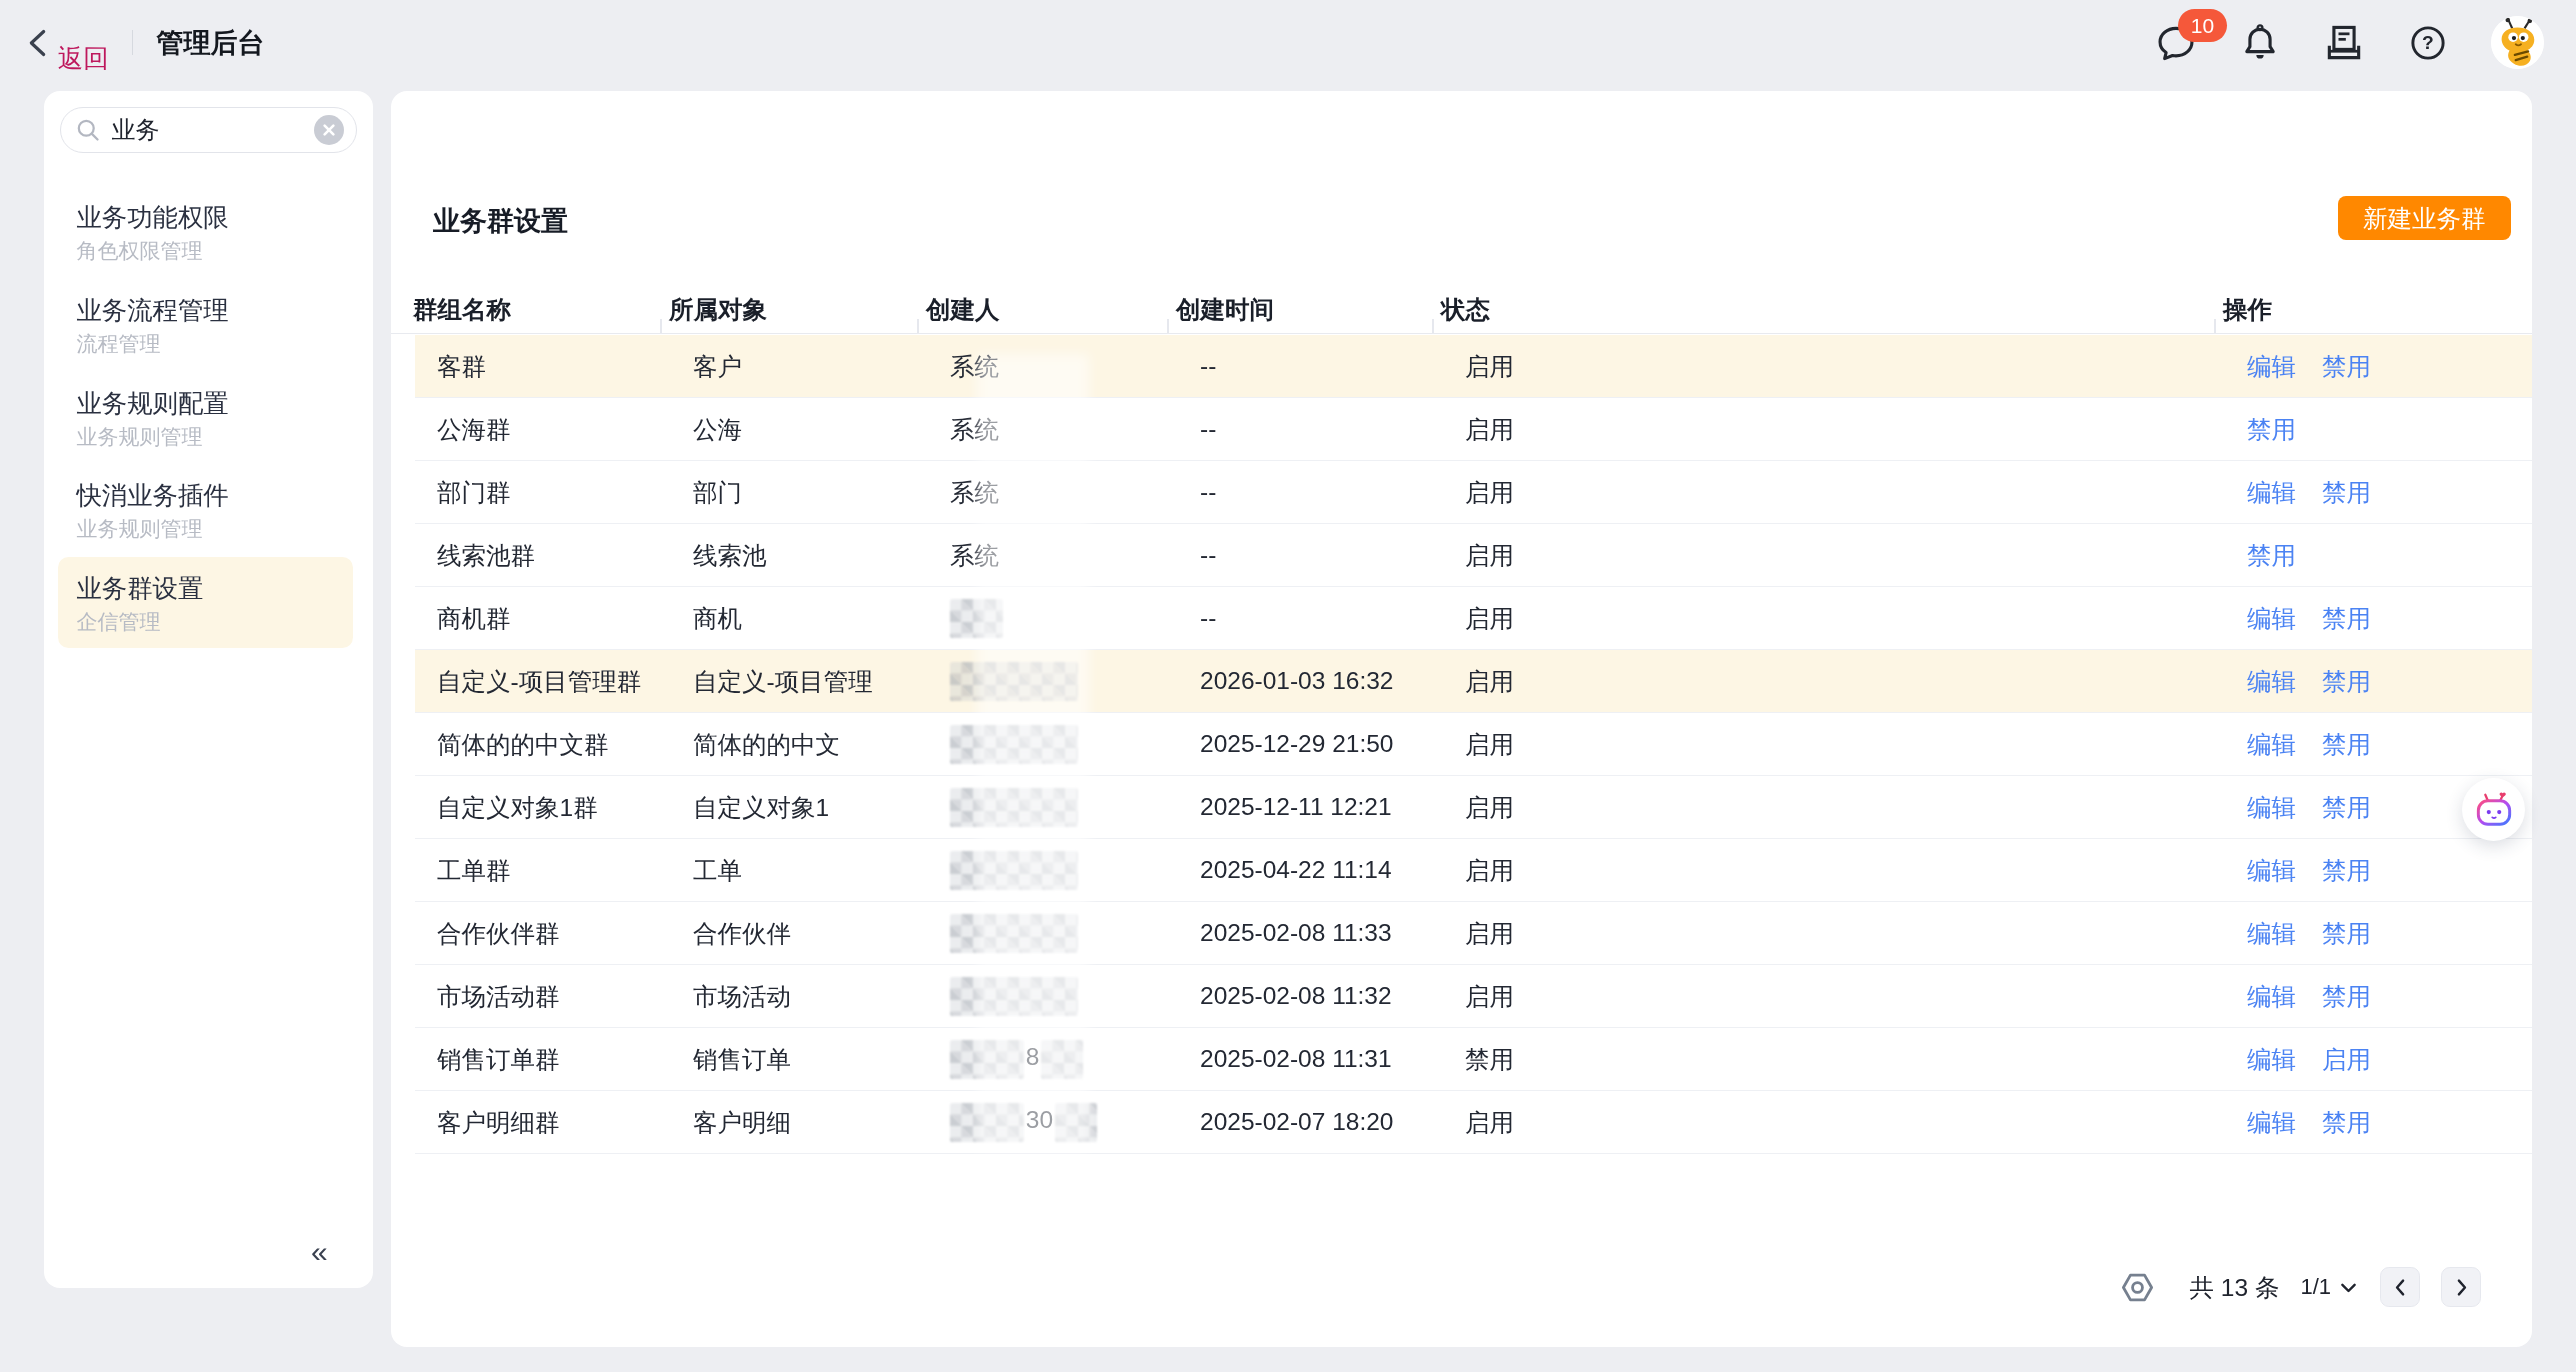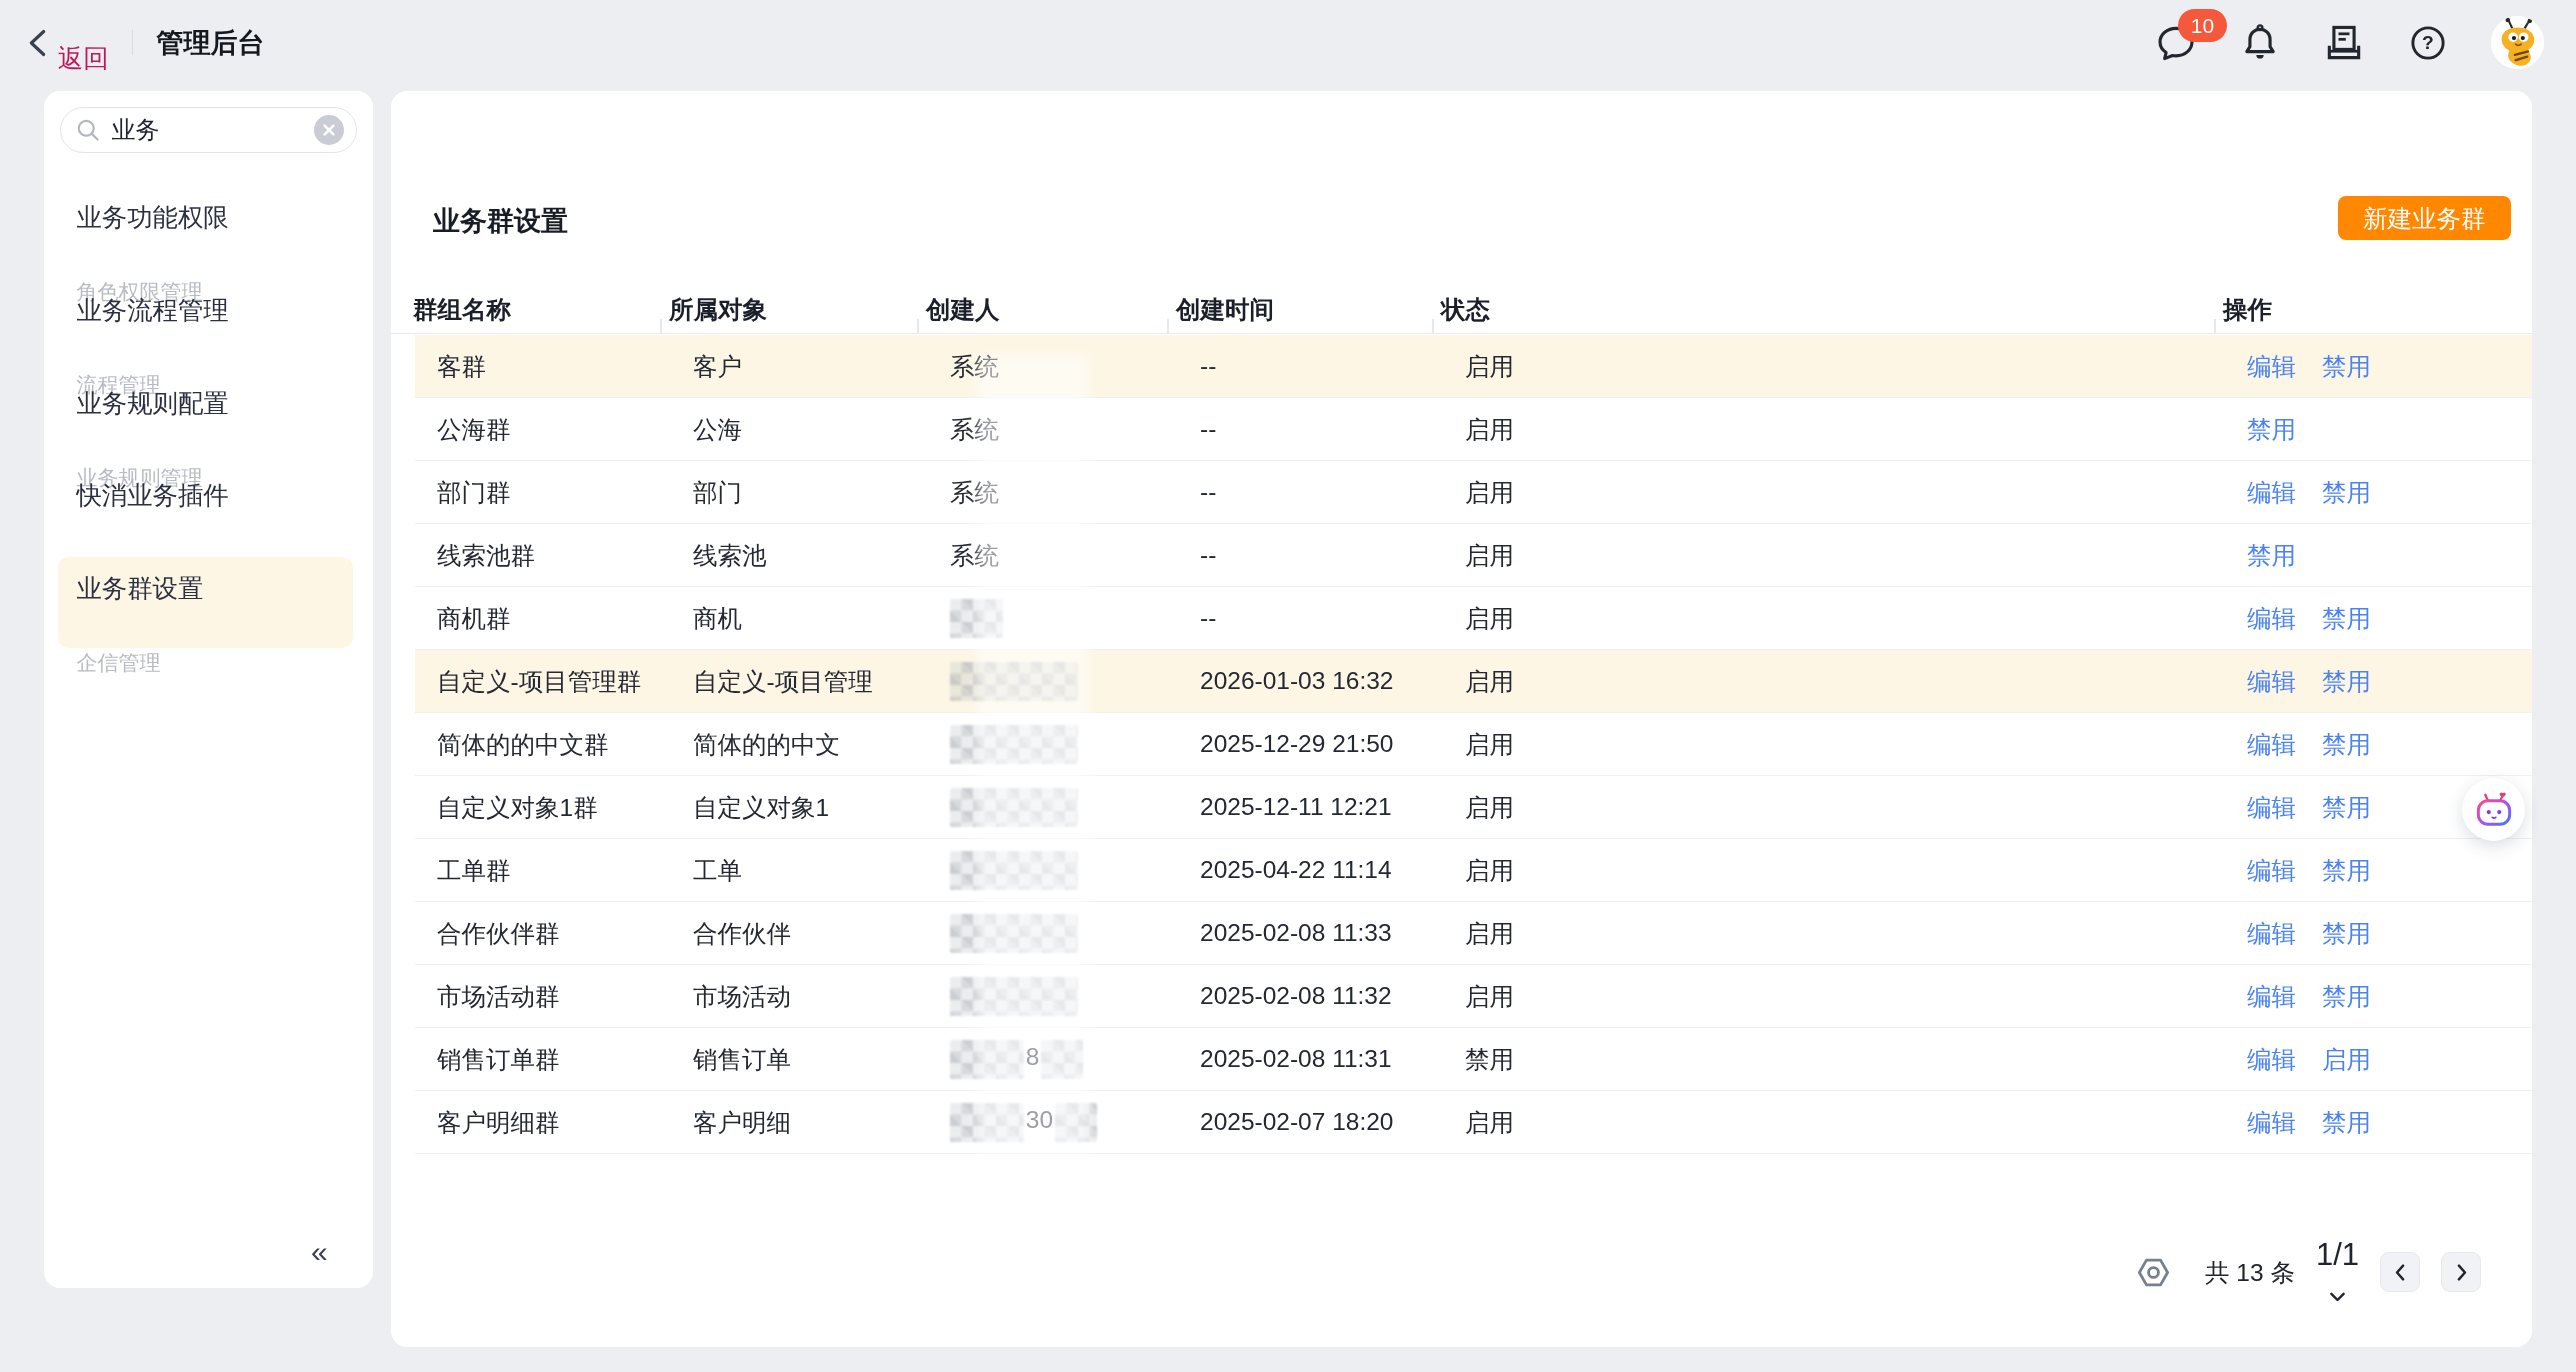--- a/index.html
+++ b/index.html
@@ -37,21 +37,21 @@
                 padding:0 12.3px 0 14px; background:#fff; }
   .search-box input { border:0; outline:0; flex:1; font-size:24px; color:#20242e; margin-left:10.5px;
                       font-family:inherit; background:transparent; min-width:0; }
   .clear-btn { width:30px; height:30px; border-radius:50%; background:#c9ccd4; display:flex;
                align-items:center; justify-content:center; cursor:pointer; flex:none; }
   .menu { position:absolute; left:0; top:95px; width:329px; }
   .menu-item { position:relative; margin:0 20px 1.8px 14px; height:91px; border-radius:10.5px;
                padding:14px 0 0 18.4px; cursor:pointer; }
   .menu-item.sel { background:#fdf6e4; }
   .mi-title { font-size:25.4px; color:#2a3040; line-height:35px; }
-  .mi-sub { font-size:21px; color:#b7bbc4; line-height:32px;margin-top:41px; }
+  .mi-sub { font-size:21px; color:#b7bbc4; line-height:32px; }
   .collapse { position:absolute; left:267px; bottom:19px; font-size:30px; color:#3a4150; cursor:pointer; }
 
   
   .page-title { position:absolute; left:42px; top:112px; font-size:27px; font-weight:bold; color:#171c26; }
   .primary-btn { position:absolute; right:21px; top:105px; height:44px; padding:0 25.4px;
                  background:#ff8800; border:0; border-radius:8px; color:#fff; font-size:24.5px;
                  font-family:inherit; cursor:pointer; }
 
   
   .grid-row { display:grid; grid-template-columns:278px 257px 250px 265px 782px 1fr; align-items:center; }
@@ -75,21 +75,21 @@
   .redact.sm { width:53px; }
   .redact.a { width:74px; }
   .redact.b { width:42px; }
   .frag { font-style:normal; font-size:24.5px; color:#232833; margin:0 1.8px; }
   .blur-strip { position:absolute; left:586px; top:263px; width:112px; height:797px;
                 background:rgba(255,255,255,.55); filter:blur(6.1px); pointer-events:none; }
 
   
   .pager { position:absolute; right:51px; bottom:40px; display:flex; align-items:center; gap:21px; }
   .pager-total { font-size:24.5px; color:#20242e; }
-  .page-select { display:flex; align-items:center; gap:13px; cursor:pointer; font-size:31px; color:#20242e;flex-direction:column; }
+  .page-select { display:flex; align-items:center; gap:7px; cursor:pointer; font-size:22px; color:#20242e; }
   .pg-btn { width:40px; height:40px; border-radius:8.8px; background:#f1f2f6; border:1.8px solid #e6e8ee;
             display:flex; align-items:center; justify-content:center; cursor:pointer; }
   .gear { margin-right:12.3px; cursor:pointer; display:flex; }
 
   
   .fab { position:absolute; left:2462px; top:778px; width:63px; height:63px; border-radius:50%;
          background:#fff; box-shadow:0 5.3px 17.5px rgba(40,50,80,.16); display:flex;
          align-items:center; justify-content:center; cursor:pointer; z-index:5; }
 
   svg { display:block; }

